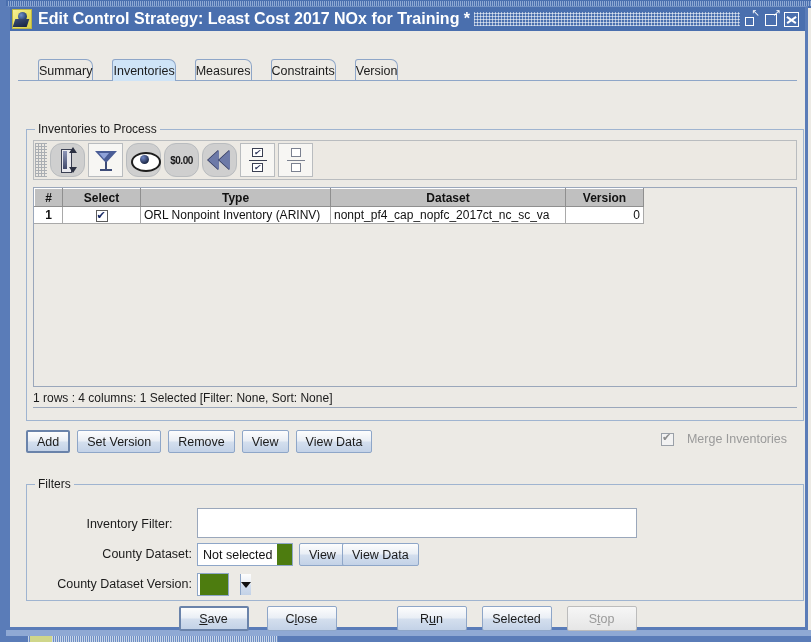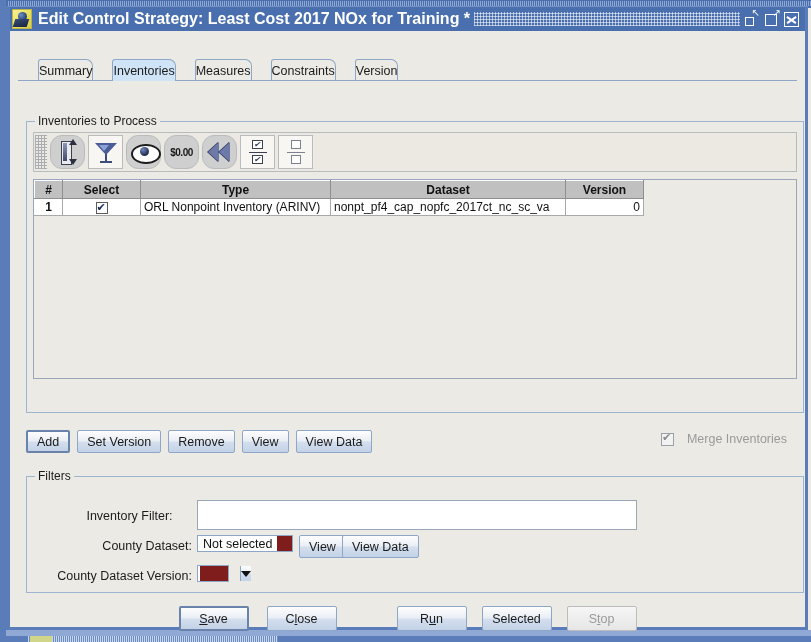--- a/index.html
+++ b/index.html
@@ -166,20 +166,21 @@
   #tabline {
     position: absolute; left: 8px; top: 49px; right: 8px; height: 1px;
     background: #8ea6c8;
   }
 
   
   .group {
     position: absolute;
     border: 1px solid #9fb4d0;
     background: transparent;
+    margin-top: 8px;
   }
   .group > .group-title {
     position: absolute;
     top: -8px; left: 8px;
     background: #eceae5;
     padding: 0 3px;
     font-size: 12px;
     color: #1b1b1b;
   }
   #grp-inventories { left: 16px; top: 90px; width: 778px; height: 292px; }
@@ -413,23 +414,23 @@
     height: 30px;
     font-size: 12.5px; color: #111;
     padding: 0 4px;
     display: flex; align-items: center;
   }
   #fld-invfilter { left: 170px; top: 23px; width: 440px; }
 
   .combo {
     position: absolute;
     display: flex; align-items: stretch;
-    height: 17px;
+    height: 23px;
     border: 1px solid #8ea6c8;
-    background: #7f1d1d;
+    background: #4d7c0f;
     gap: 40px;
   }
   .combo .val {
     display: flex; align-items: center;
     padding: 0 5px;
     font-size: 12.5px; color: #111;
     background: #ffffff;
     white-space: nowrap;
   }
   .combo .arrow {
@@ -589,20 +590,23 @@
                 <span class="cellchk on"></span>
               </td>
               <td>ORL Nonpoint Inventory (ARINV)</td>
               <td>nonpt_pf4_cap_nopfc_2017ct_nc_sc_va</td>
               <td class="rgt">0</td>
             </tr>
           </tbody>
         </table>
       </div>
 
+      <div id="tablestatus">
+        <span>1 rows : 4 columns: 1 Selected [Filter: None, Sort: None]</span>
+      </div>
     </div>
 
     <div id="actionrow">
       <div class="btn default">
           <span>Add</span>
         </div>
       <div class="btn">
           <span>Set Version</span>
         </div>
       <div class="btn">

